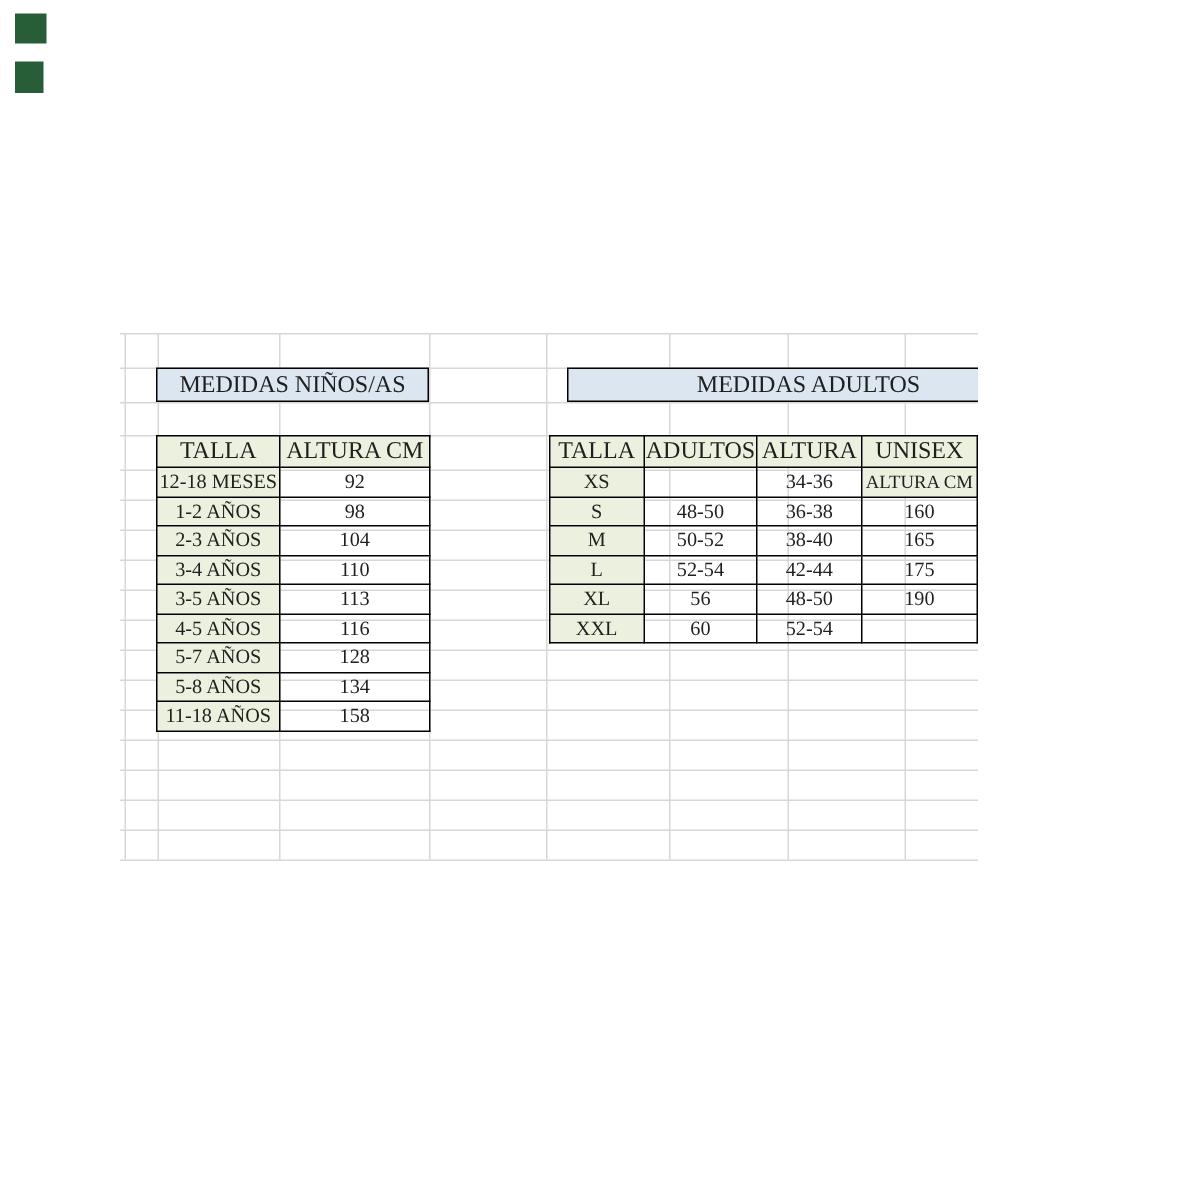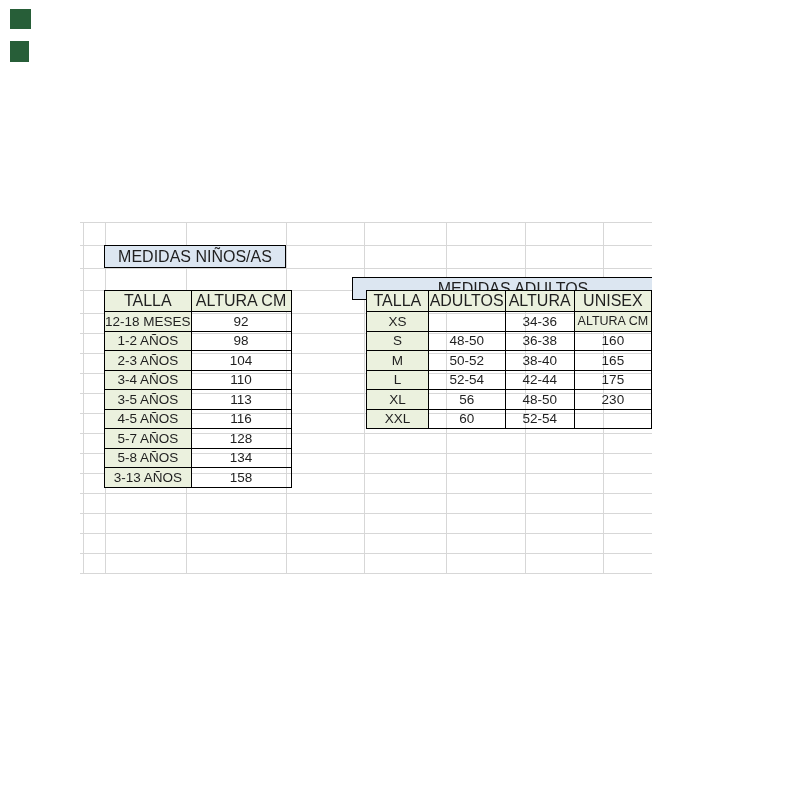--- a/index.html
+++ b/index.html
@@ -1,34 +1,34 @@
 <!DOCTYPE html>
 <html><head>
 <meta charset="utf-8">
 <style>
   html,body{margin:0;padding:0;background:#ffffff;}
   .canvas{
     position:relative;width:652px;height:800px;background:#ffffff;
-    font-family:Liberation Sans, sans-serif;color:#1f1f1f;overflow:hidden;
+    font-family:Liberation Serif, serif;color:#1f1f1f;overflow:hidden;
   }
   
   .marker{position:absolute;background:#275e38;}
   .marker.m1{left:10px;top:9px;width:21px;height:20px;}
   .marker.m2{left:10px;top:41px;width:19px;height:21px;}
   
   #gridlines{position:absolute;left:0;top:0;pointer-events:none;}
   
   .title-box{
     position:absolute;top:245px;height:23px;box-sizing:border-box;
     background:#dce6f1;border:1.5px solid #000;
     display:flex;align-items:center;justify-content:center;
     font-size:16px;letter-spacing:0;white-space:nowrap;
   }
   .title-box.kids{left:104px;width:182px;}
-  .title-box.adults{left:352px;width:322px;margin-top:32px;}
+  .title-box.adults{left:378px;width:322px;}
   
   table{
     position:absolute;top:290px;border-collapse:collapse;table-layout:fixed;
     font-size:13.5px;text-align:center;color:#1f1f1f;
   }
   table.kids{left:104px;}
   table.adults{left:366px;}
   th,td{
     border:1.5px solid #000;padding:0;height:18.5px;
     overflow:hidden;white-space:nowrap;vertical-align:middle;
@@ -119,21 +119,21 @@
         </tr>
       <tr>
           <td class="green">5-7 AÑOS</td>
           <td>128</td>
         </tr>
       <tr>
           <td class="green">5-8 AÑOS</td>
           <td>134</td>
         </tr>
       <tr>
-          <td class="green">3-13 AÑOS</td>
+          <td class="green">11-18 AÑOS</td>
           <td>158</td>
         </tr>
     </tbody>
   </table>
 
   <table class="adults">
     <colgroup>
         <col style="width:80px">
         <col style="width:79px">
         <col style="width:78px">
@@ -169,21 +169,21 @@
       <tr>
         <td class="green">L</td>
         <td>52-54</td>
         <td>42-44</td>
         <td>175</td>
       </tr>
       <tr>
         <td class="green">XL</td>
         <td>56</td>
         <td>48-50</td>
-        <td>230</td>
+        <td>190</td>
       </tr>
       <tr>
         <td class="green">XXL</td>
         <td>60</td>
         <td>52-54</td>
         <td></td>
       </tr>
     </tbody>
   </table>
 

